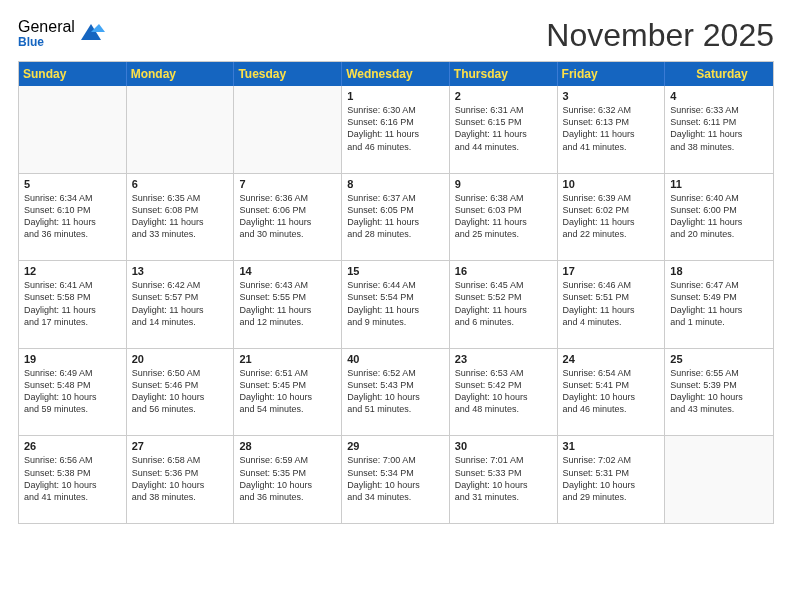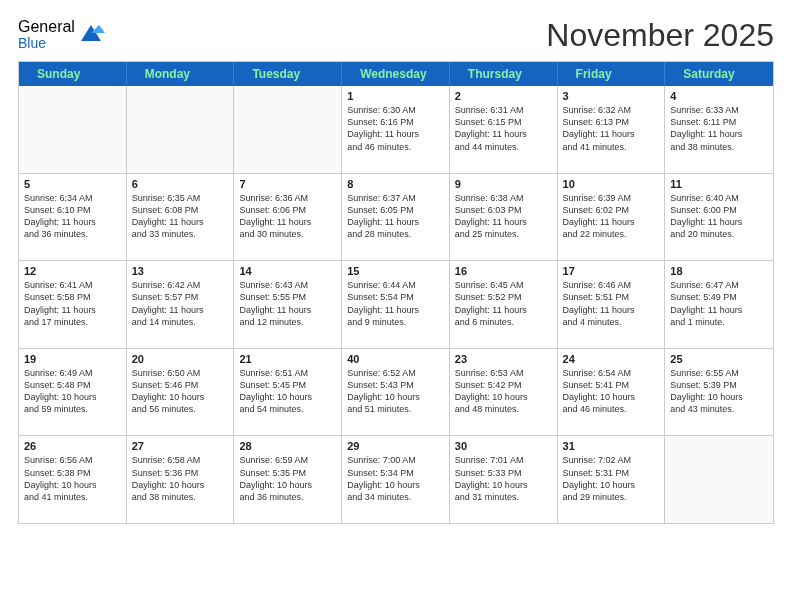--- a/index.html
+++ b/index.html
@@ -26,22 +26,22 @@
     .logo {
       display: flex;
       align-items: center;
     }
     .logo-text {
       display: flex;
       flex-direction: column;
       line-height: 1.1;
     }
     .logo-blue {
-      font-size: 14px;
-      font-weight: normal;
+      font-size: 12px;
+      font-weight: bold;
       color: #1565C0;
     }
     .logo-icon {
       width: 28px;
       height: 28px;
       margin-left: 2px;
       margin-top: -2px;
     }
     .title-area {
       text-align: right;
@@ -61,29 +61,30 @@
       display: flex;
       flex-direction: column;
       border: 1px solid #ccc;
     }
     .cal-header {
       display: grid;
       grid-template-columns: repeat(7, 1fr);
       background: #1565C0;
     }
     .cal-header-cell {
-      color: #86efac;
+      color: #fde047;
       font-size: 12px;
       font-weight: bold;
-      padding: 5px 18px;
+      padding: 5px 4px;
       text-align: left;
       border-right: 1px solid #3a7bd5;
     }
     .cal-header-cell:last-child {
       border-right: none;
+      margin-left: 27px;
     }
     .cal-body {
       flex: 1;
       display: flex;
       flex-direction: column;
     }
     .cal-row {
       display: grid;
       grid-template-columns: repeat(7, 1fr);
       flex: 1;

